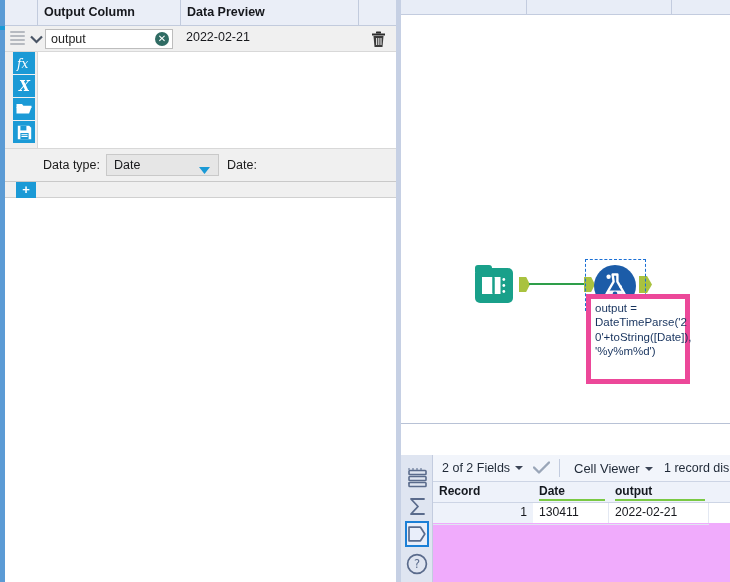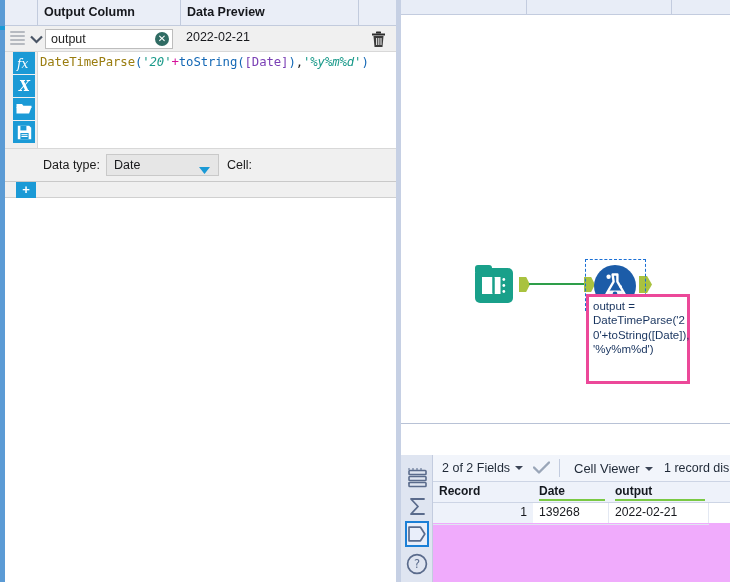--- a/index.html
+++ b/index.html
@@ -119,21 +119,21 @@
      clip-path:polygon(0 0,62% 0,100% 50%,62% 100%,0 100%);}
 
   #wire{position:absolute;left:128px;top:268px;width:56px;height:2px;background:#2e9e4a;}
 
   #node-formula{position:absolute;left:184px;top:244px;width:61px;height:52px;
      border:1px dashed #1a6fd4;box-sizing:border-box;background:transparent;}
   #flask-circle{position:absolute;left:8px;top:5px;width:42px;height:42px;border-radius:50%;
      background:#1c5ca8;}
 
   #annotation{position:absolute;left:185px;top:279px;width:104px;height:90px;
-     background:#ffffff;border:3px solid #ec4899;box-sizing:border-box;}
+     background:#ffffff;border:5px solid #ec4899;box-sizing:border-box;}
   #annotation .txt{position:absolute;left:4px;top:2px;width:98px;
      font-size:11.5px;line-height:14.3px;color:#17335e;word-break:break-word;}
 
   
   #results{left:401px;top:423px;width:329px;height:159px;background:#ffffff;
      border-top:1px solid #b8c2d6;box-sizing:border-box;}
   #res-title{position:absolute;left:0;top:0;width:329px;height:31px;background:#f2f5fb;
      border-bottom:1px solid #cdd5e5;box-sizing:border-box;}
   #res-title .txt{position:absolute;left:7px;top:8px;font-size:12.5px;color:#4a5568;}
 
@@ -245,35 +245,32 @@
       <svg width="15" height="15" viewBox="0 0 15 15" aria-hidden="true">
         <path d="M0.8 0.8 h11.4 l2 2 v11.4 H0.8 z" fill="#ffffff"></path>
         <rect x="3.4" y="0.8" width="6" height="4.6" fill="#1b9ad6"></rect>
         <rect x="3.4" y="8" width="8.2" height="6.2" fill="#1b9ad6"></rect>
         <rect x="4.4" y="9.2" width="6.2" height="1" fill="#ffffff"></rect>
         <rect x="4.4" y="11" width="6.2" height="1" fill="#ffffff"></rect>
       </svg>
     </div>
   </div>
 
-  <div class="abs" id="formula-area">
-    <div id="formula-text"><span class="t-func">DateTimeParse</span><span class="t-paren">(</span><span class="t-str">'20'</span><span class="t-op">+</span><span class="t-id">toString</span><span class="t-paren">(</span><span class="t-field">[Date]</span><span class="t-paren">)</span><span class="t-plain">,</span><span class="t-str">'%y%m%d'</span><span class="t-paren">)</span></div>
-  </div>
 
   <div class="abs" id="dt-row">
     <span id="dt-label">Data type:</span>
     <div id="dt-select">
       <span class="val">Date</span>
       <span id="dt-caret">
         <svg width="11" height="7" viewBox="0 0 11 7" aria-hidden="true">
           <path d="M0 0 L11 0 L5.5 7 z" fill="#1b9ad6"></path>
         </svg>
       </span>
     </div>
-    <span id="sz-label">Cell:</span>
+    <span id="sz-label">Date:</span>
   </div>
 
   <div class="abs" id="add-strip">
     <div id="add-btn">+</div>
   </div>
   <div class="abs" id="panel-body-fill"></div>
 </div>
 
 <div class="abs" id="v-divider"></div>
 
@@ -368,19 +365,19 @@
 
   <div id="res-grid">
     <div id="grid-head">
       <div class="gh" id="gh-record"><span>Record</span></div>
       <div class="gh" id="gh-date"><span>Date</span><span class="ul"></span></div>
       <div class="gh" id="gh-output"><span>output</span><span class="ul"></span></div>
       <div class="gh" id="gh-pad"></div>
     </div>
     <div id="grid-row">
       <div class="gc" id="gc-record">1</div>
-      <div class="gc" id="gc-date">139268</div>
+      <div class="gc" id="gc-date">130411</div>
       <div class="gc" id="gc-output">2022-02-21</div>
       <div class="gc" id="gc-pad"></div>
     </div>
     <div id="grid-underline"></div>
   </div>
 </div>
 
 </body></html>

